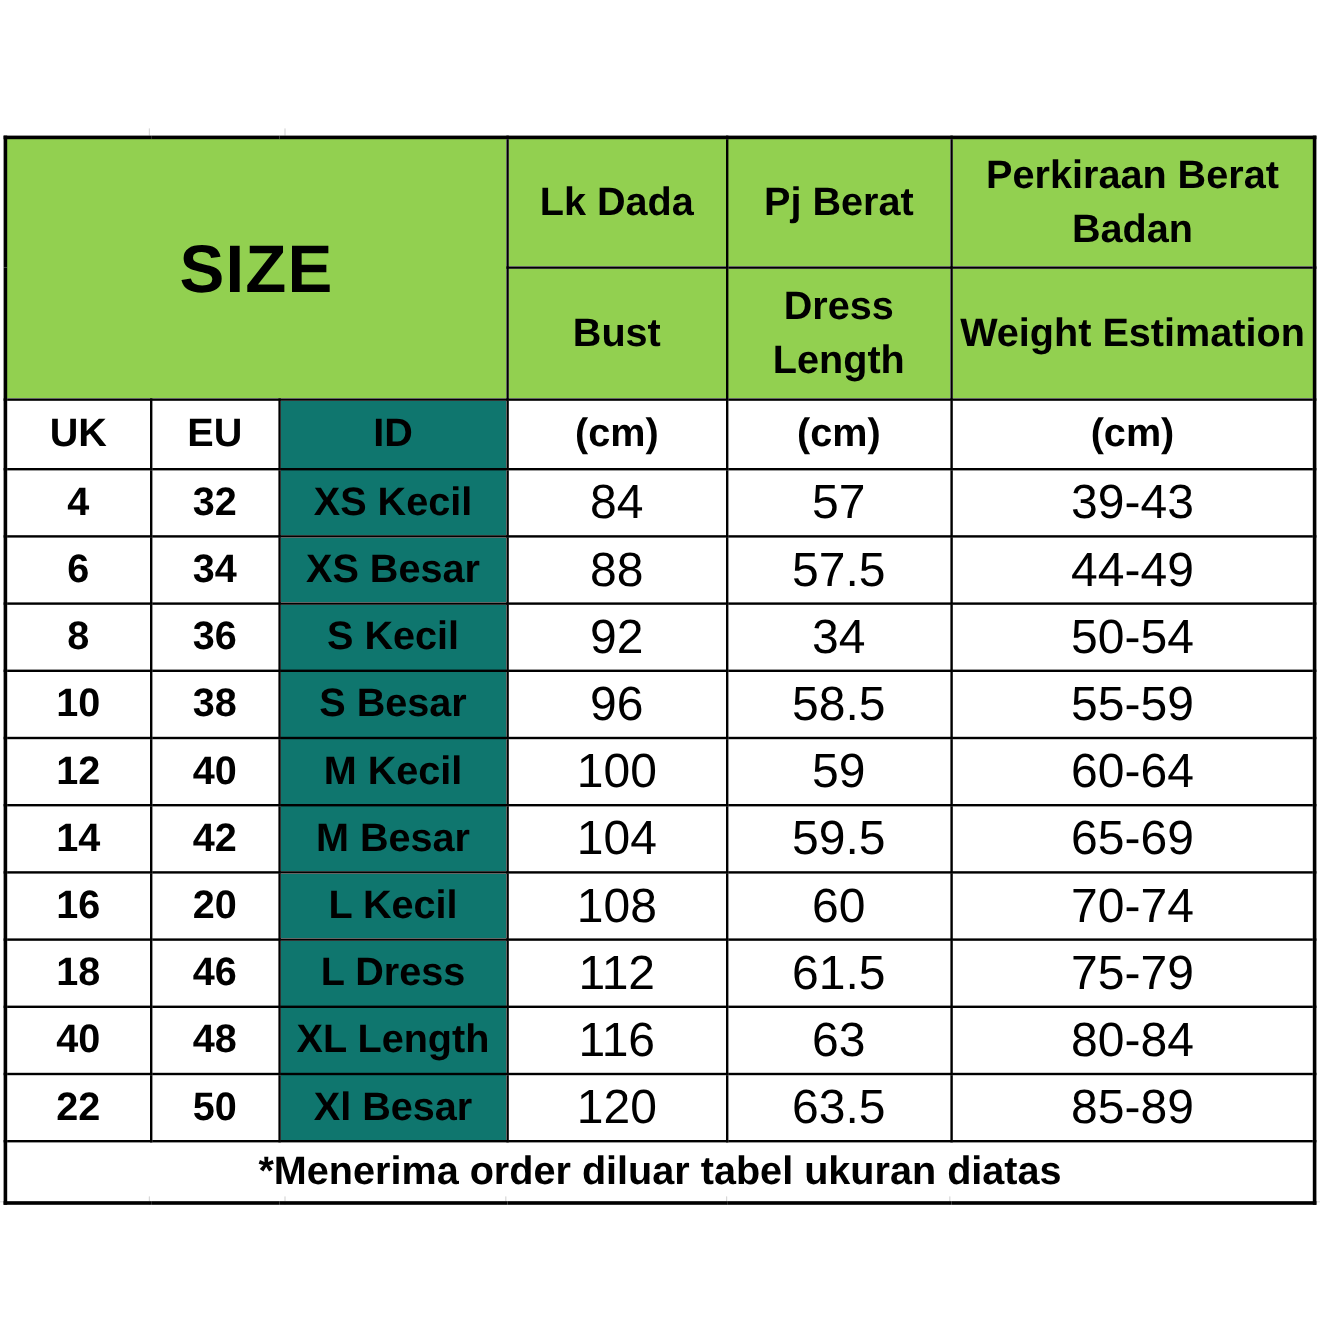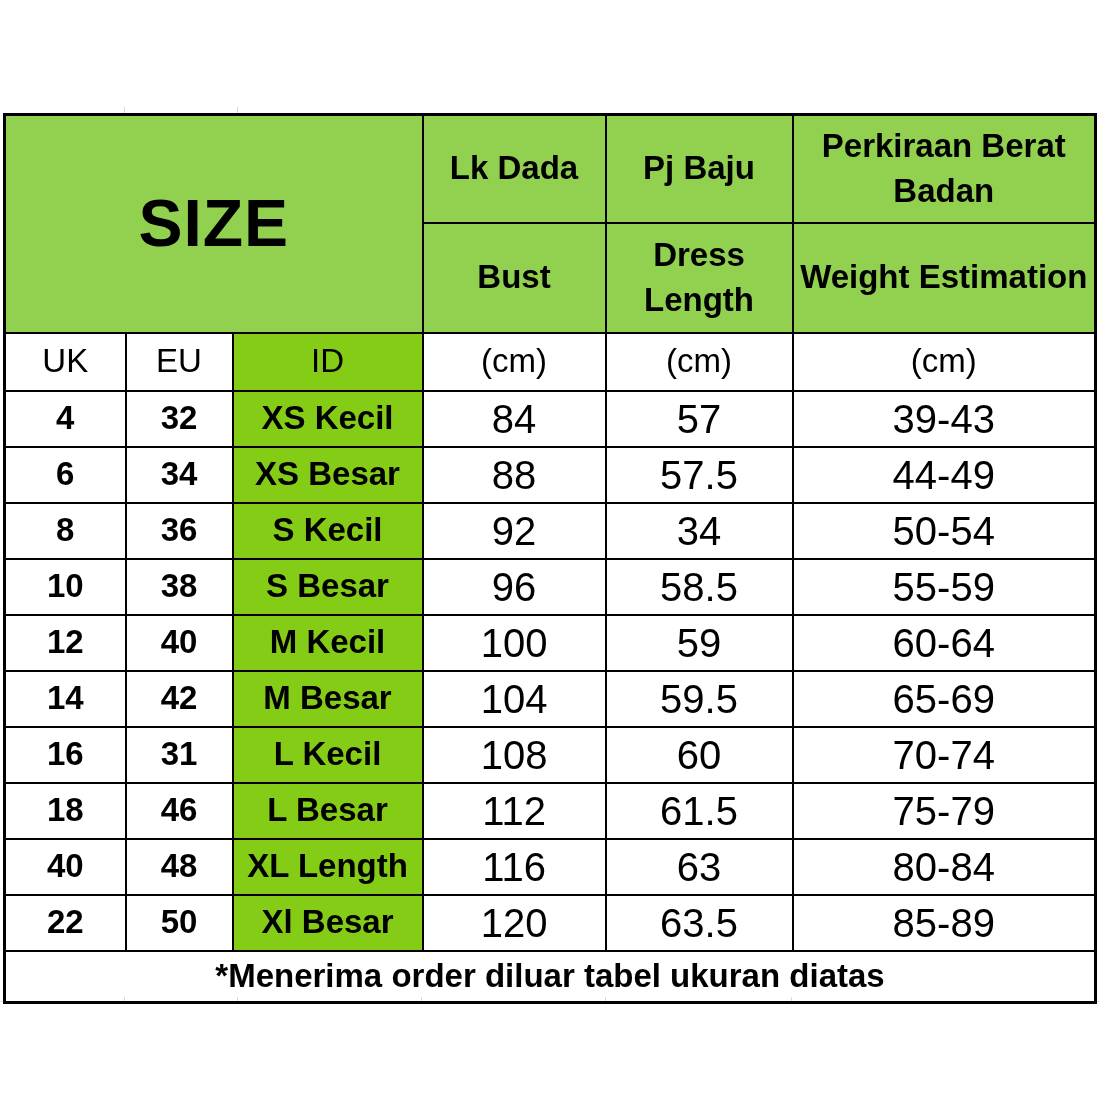--- a/index.html
+++ b/index.html
@@ -28,33 +28,33 @@
   }
   table.size-chart td {
     border: 2px solid #000000;
     text-align: center;
     vertical-align: middle;
     padding: 0 6px;
     line-height: 1.35;
     overflow: hidden;
   }
   .green { background: #92d050; }
-  .yellow { background: #84cc16; }
+  .yellow { background: #0f766e; }
   .size-cell {
-    font-size: 66px;
+    font-size: 56px;
     font-weight: 700;
     letter-spacing: 1px;
   }
   .hdr {
     font-size: 33px;
     font-weight: 700;
   }
   .unit {
     font-size: 33px;
-    font-weight: 400;
+    font-weight: 700;
   }
   .lbl {
     font-size: 33px;
     font-weight: 700;
   }
   .val {
     font-size: 40px;
     font-weight: 400;
   }
   .idcell {
@@ -103,21 +103,21 @@
       <col style="width:190px">
       <col style="width:183px">
       <col style="width:187px">
       <col style="width:303px">
     </colgroup>
 
     <tbody>
         <tr class="r-top">
       <td colspan="3" rowspan="2" class="green size-cell">SIZE</td>
       <td class="green hdr">Lk Dada</td>
-      <td class="green hdr">Pj Baju</td>
+      <td class="green hdr">Pj Berat</td>
       <td class="green hdr">Perkiraan Berat Badan</td>
     </tr>
 
     <tr class="r-sub">
       <td class="green hdr">Bust</td>
       <td class="green hdr">Dress Length</td>
       <td class="green hdr">Weight Estimation</td>
     </tr>
 
     <tr class="r-unit">
@@ -172,30 +172,30 @@
     <tr class="r-data">
       <td class="lbl">14</td>
       <td class="lbl">42</td>
       <td class="idcell yellow">M Besar</td>
       <td class="val">104</td>
       <td class="val">59.5</td>
       <td class="val">65-69</td>
     </tr>
     <tr class="r-data">
       <td class="lbl">16</td>
-      <td class="lbl">31</td>
+      <td class="lbl">20</td>
       <td class="idcell yellow">L Kecil</td>
       <td class="val">108</td>
       <td class="val">60</td>
       <td class="val">70-74</td>
     </tr>
     <tr class="r-data">
       <td class="lbl">18</td>
       <td class="lbl">46</td>
-      <td class="idcell yellow">L Besar</td>
+      <td class="idcell yellow">L Dress</td>
       <td class="val">112</td>
       <td class="val">61.5</td>
       <td class="val">75-79</td>
     </tr>
     <tr class="r-data">
       <td class="lbl">40</td>
       <td class="lbl">48</td>
       <td class="idcell yellow">XL Length</td>
       <td class="val">116</td>
       <td class="val">63</td>

